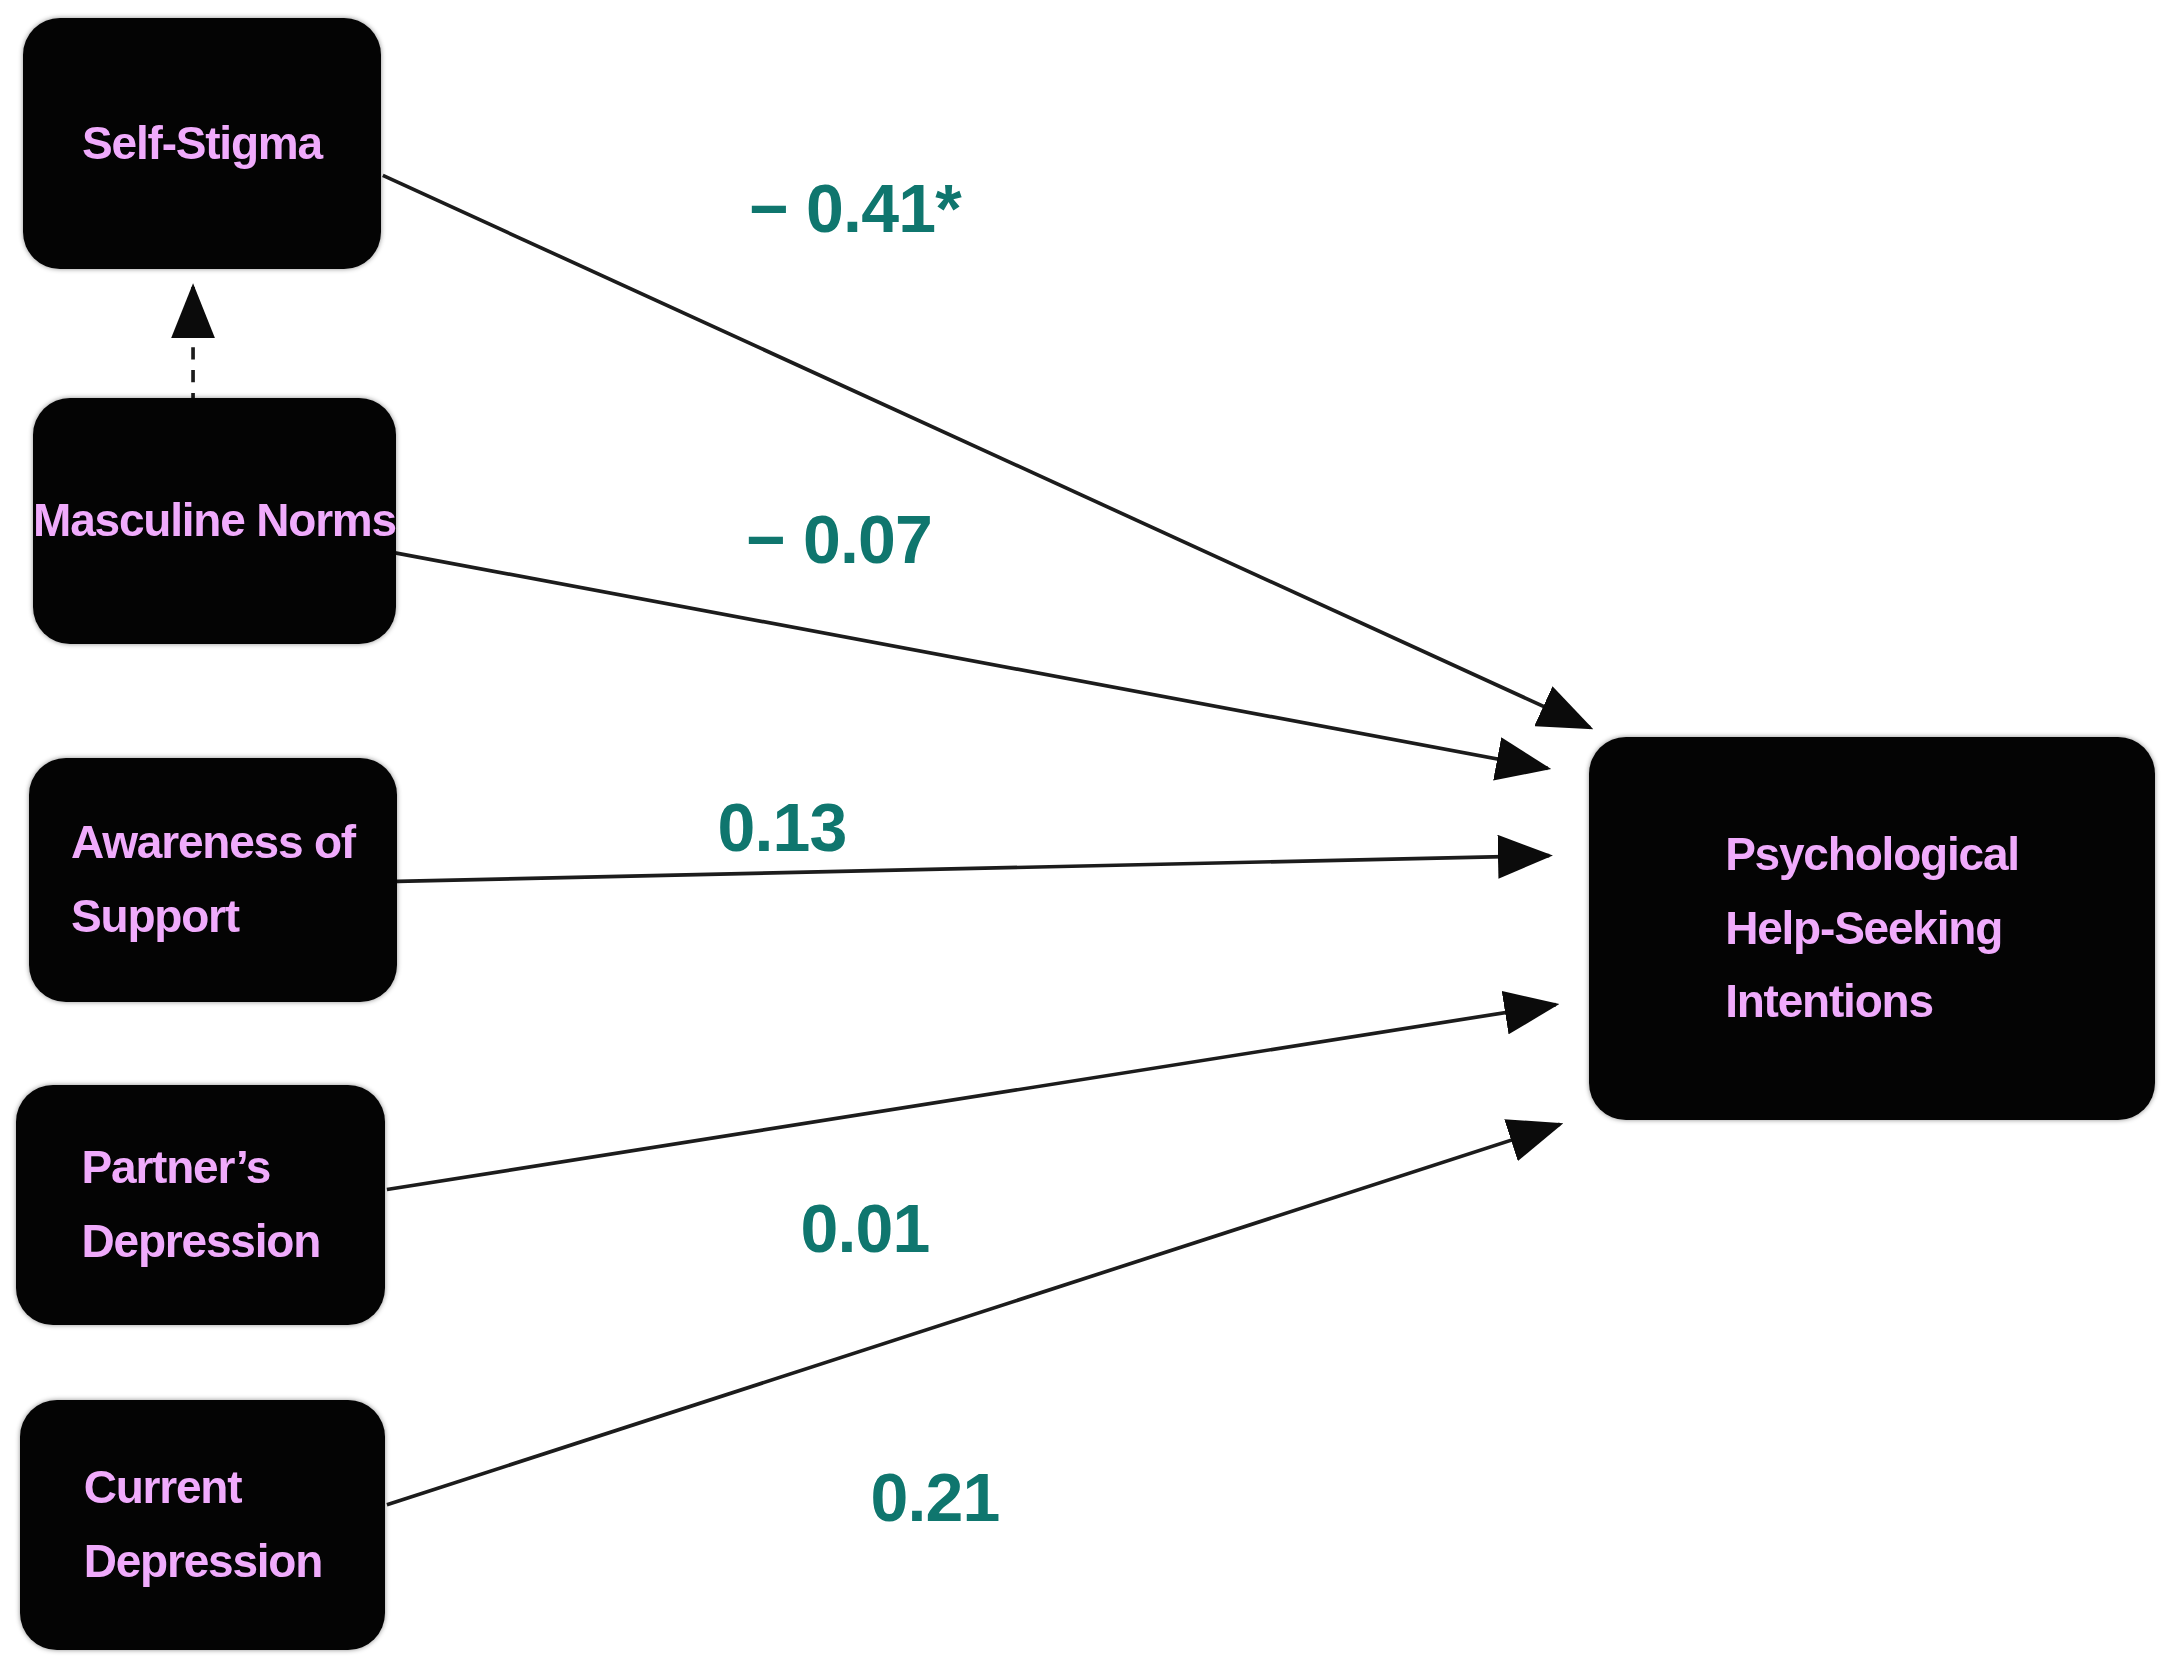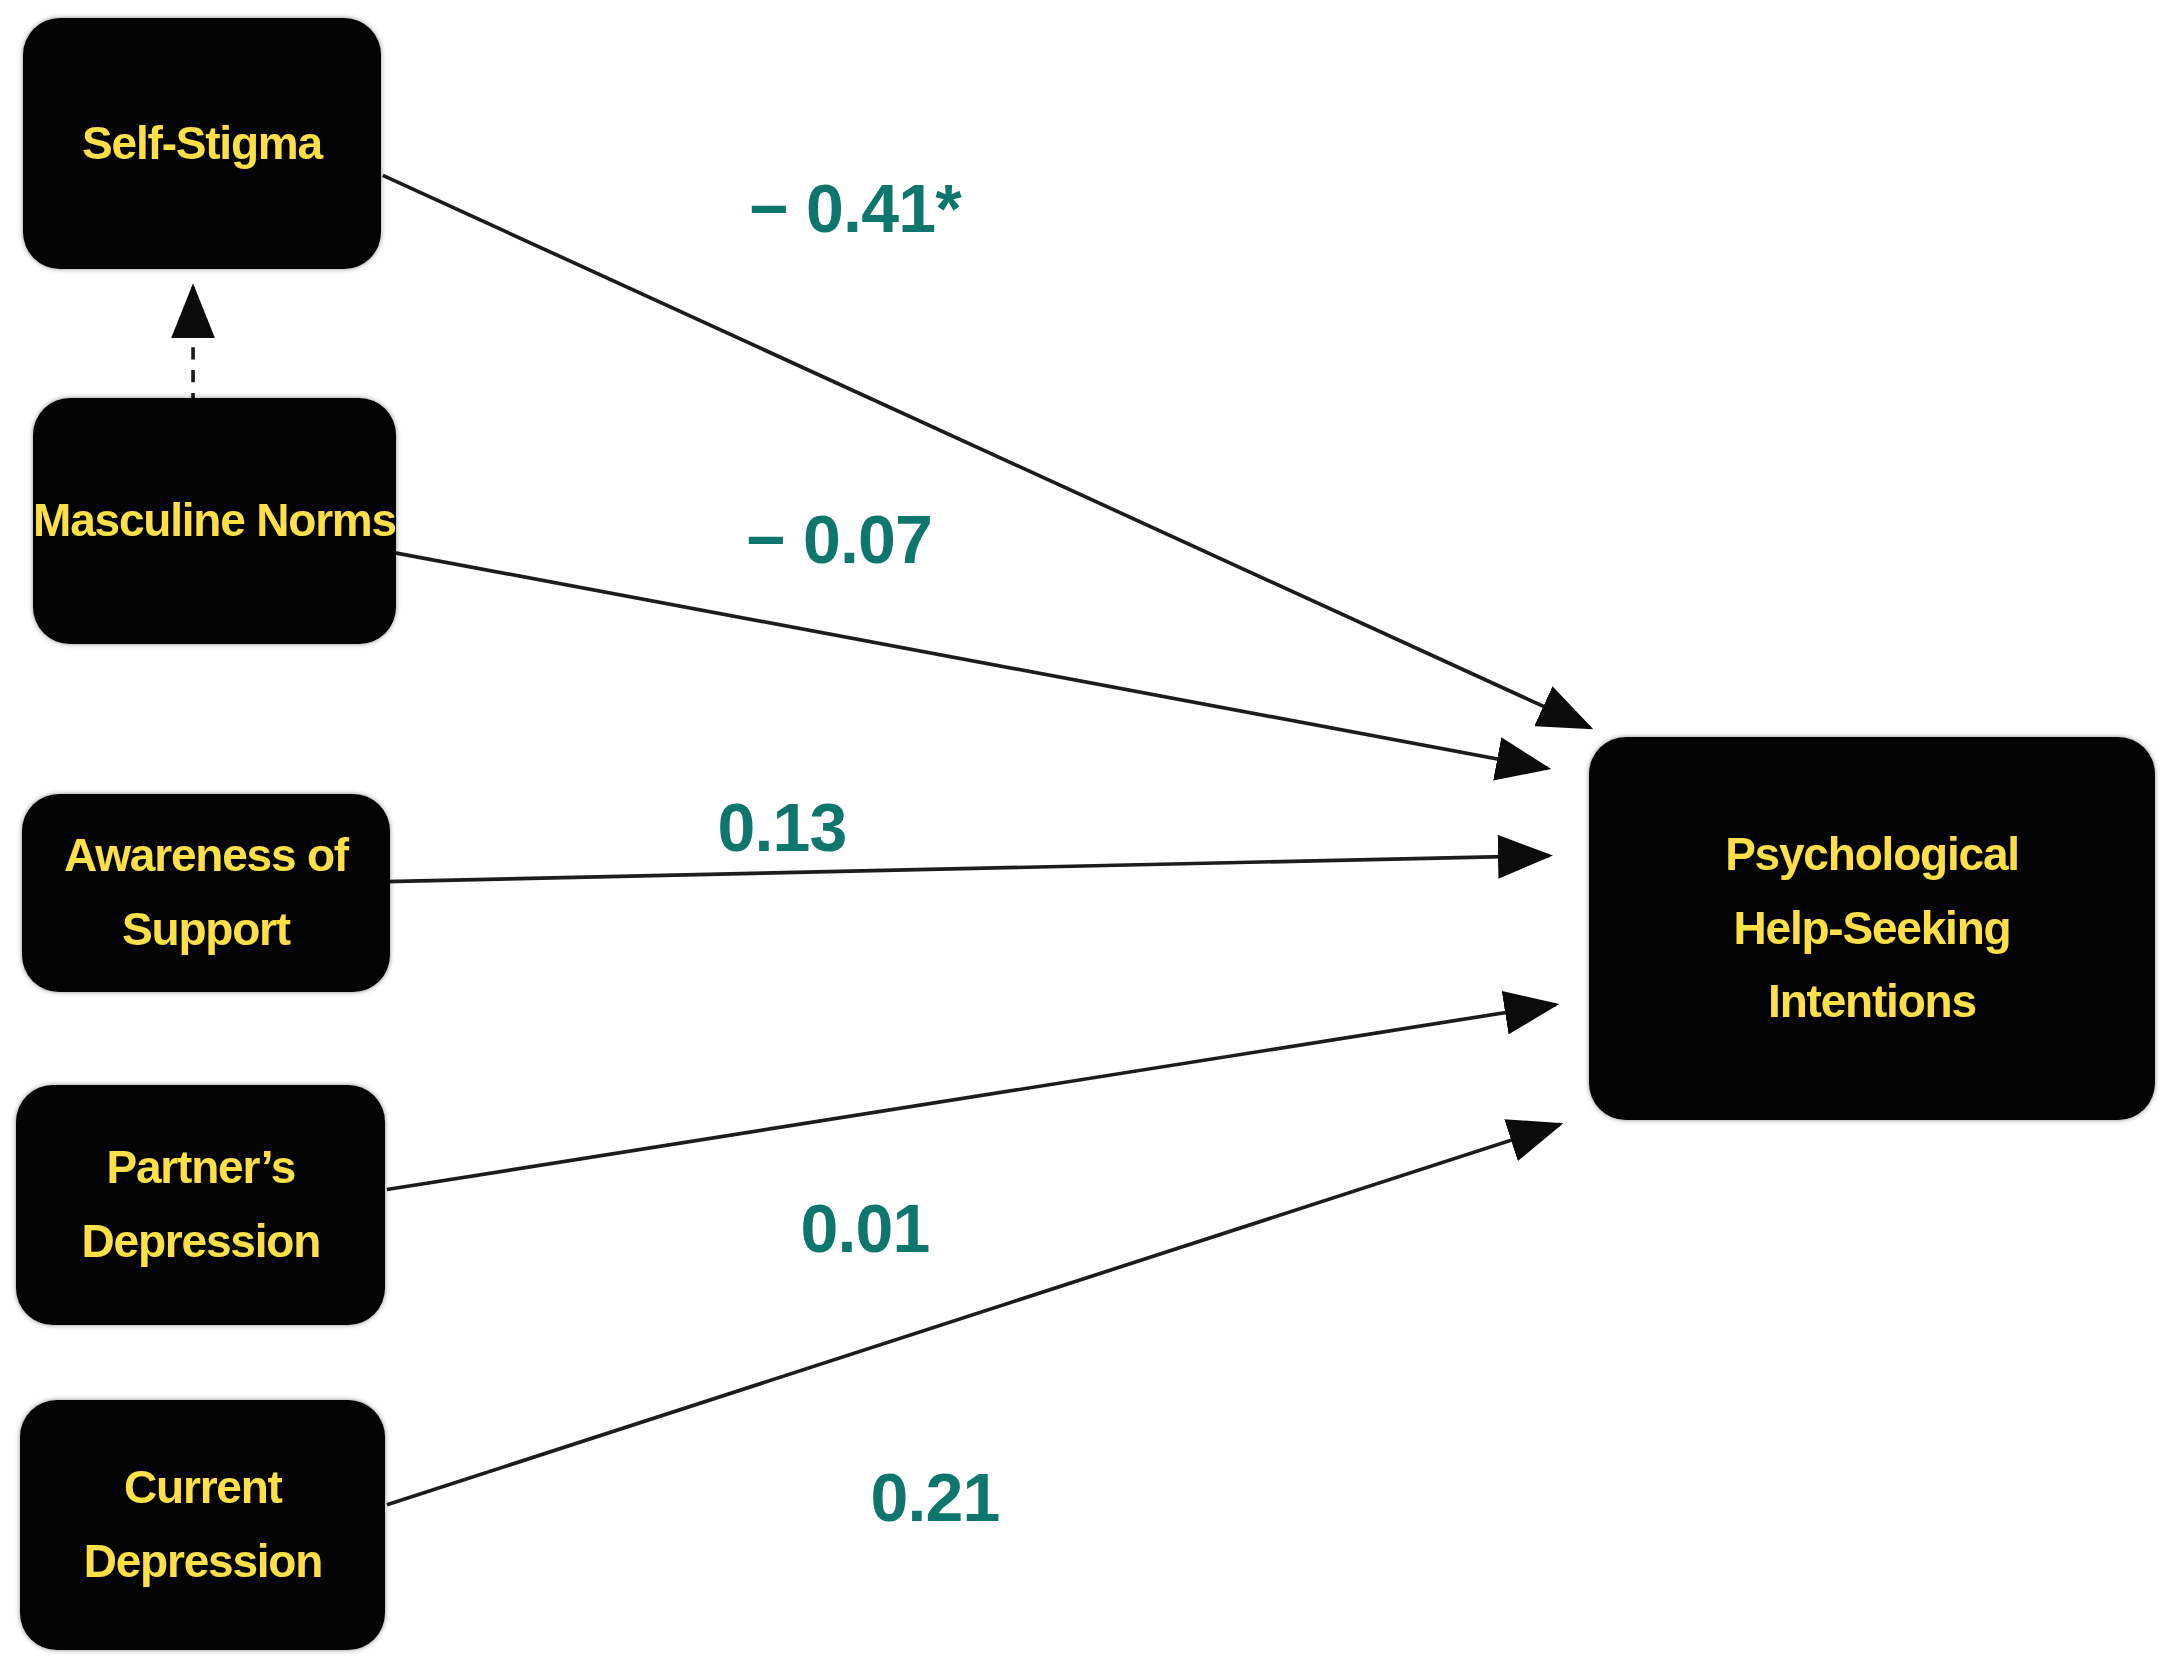--- a/index.html
+++ b/index.html
@@ -25,38 +25,38 @@
   .arrow-layer line {
     stroke: #1c1c1c;
     stroke-width: 4.5;
   }
   .arrow-layer line.dashed {
     stroke-dasharray: 15 13;
   }
   .box {
     position: absolute;
     background: #040404;
-    color: #fde047;
+    color: #f0abfc;
     border-radius: 37px;
     display: flex;
     align-items: center;
     justify-content: center;
-    text-align: center;
+    text-align: left;
     box-shadow: 0 0 5.7px rgba(0,0,0,0.45);
   }
   .box-label {
     white-space: pre-line;
     font-weight: bold;
     font-size: 46px;
     line-height: 1.6;
     letter-spacing: -1.2px;
   }
   .box.b1 { left: 23px;   top: 18px;   width: 358px; height: 251px; }
   .box.b2 { left: 33px;   top: 398px;  width: 363px; height: 246px; }
-  .box.b3 { left: 22px;   top: 758px;  width: 368px; height: 198px; margin-top: 36px; }
+  .box.b3 { left: 29px;   top: 758px;  width: 368px; height: 244px; }
   .box.b4 { left: 16.3px;   top: 1085px; width: 369px; height: 240px; }
   .box.b5 { left: 20.4px;   top: 1400px; width: 365px; height: 250px; }
   .box.b6 { left: 1589px; top: 737px;  width: 566px; height: 383px; }
   .coef {
     position: absolute;
     transform: translate(-50%, -50%);
     font-weight: bold;
     font-size: 68px;
     letter-spacing: -0.8px;
     color: #0f766e;

